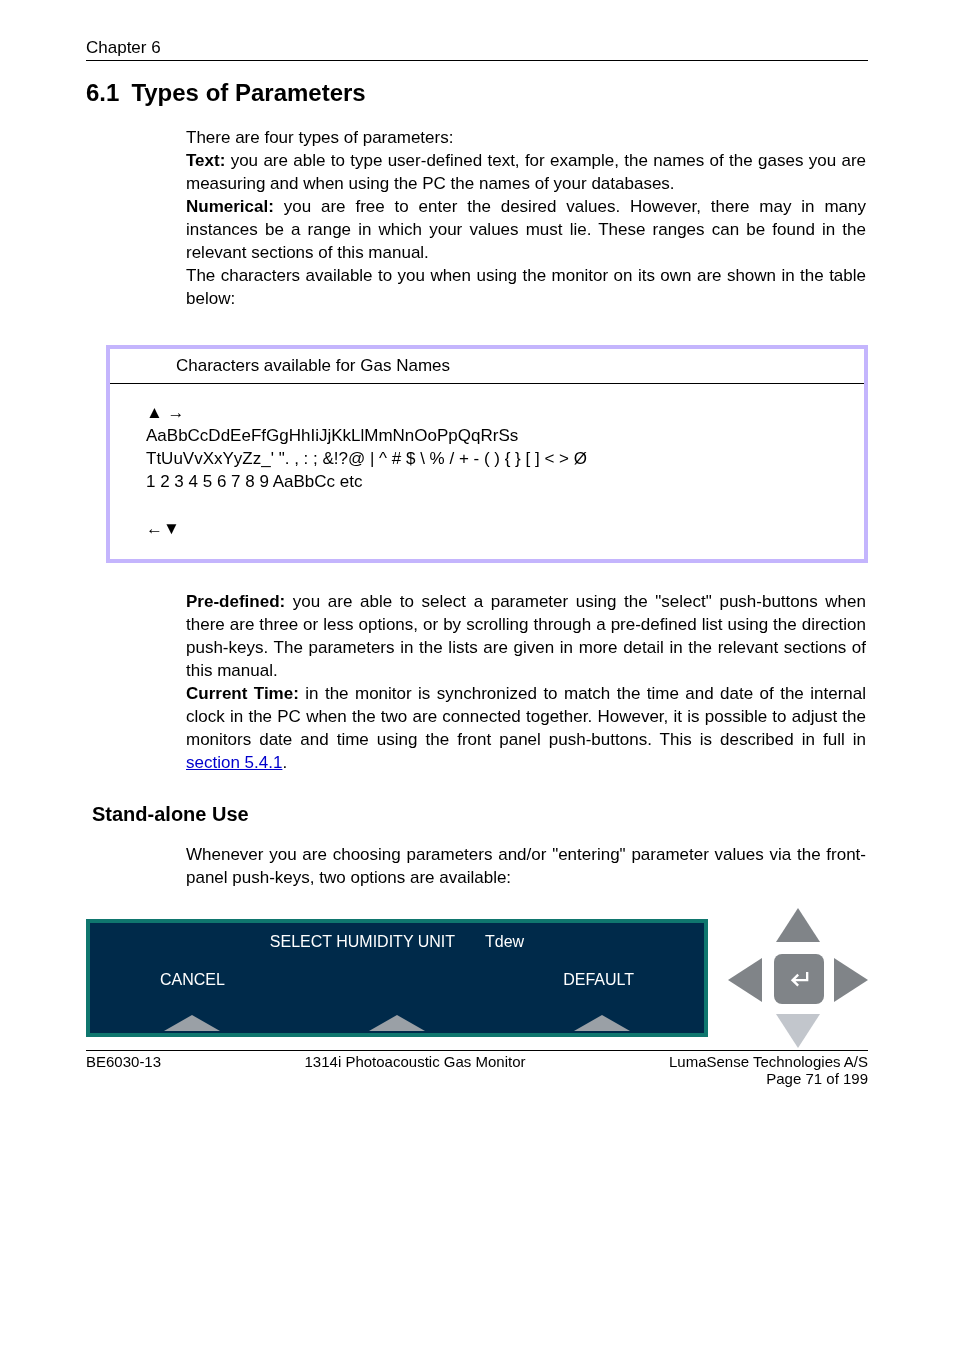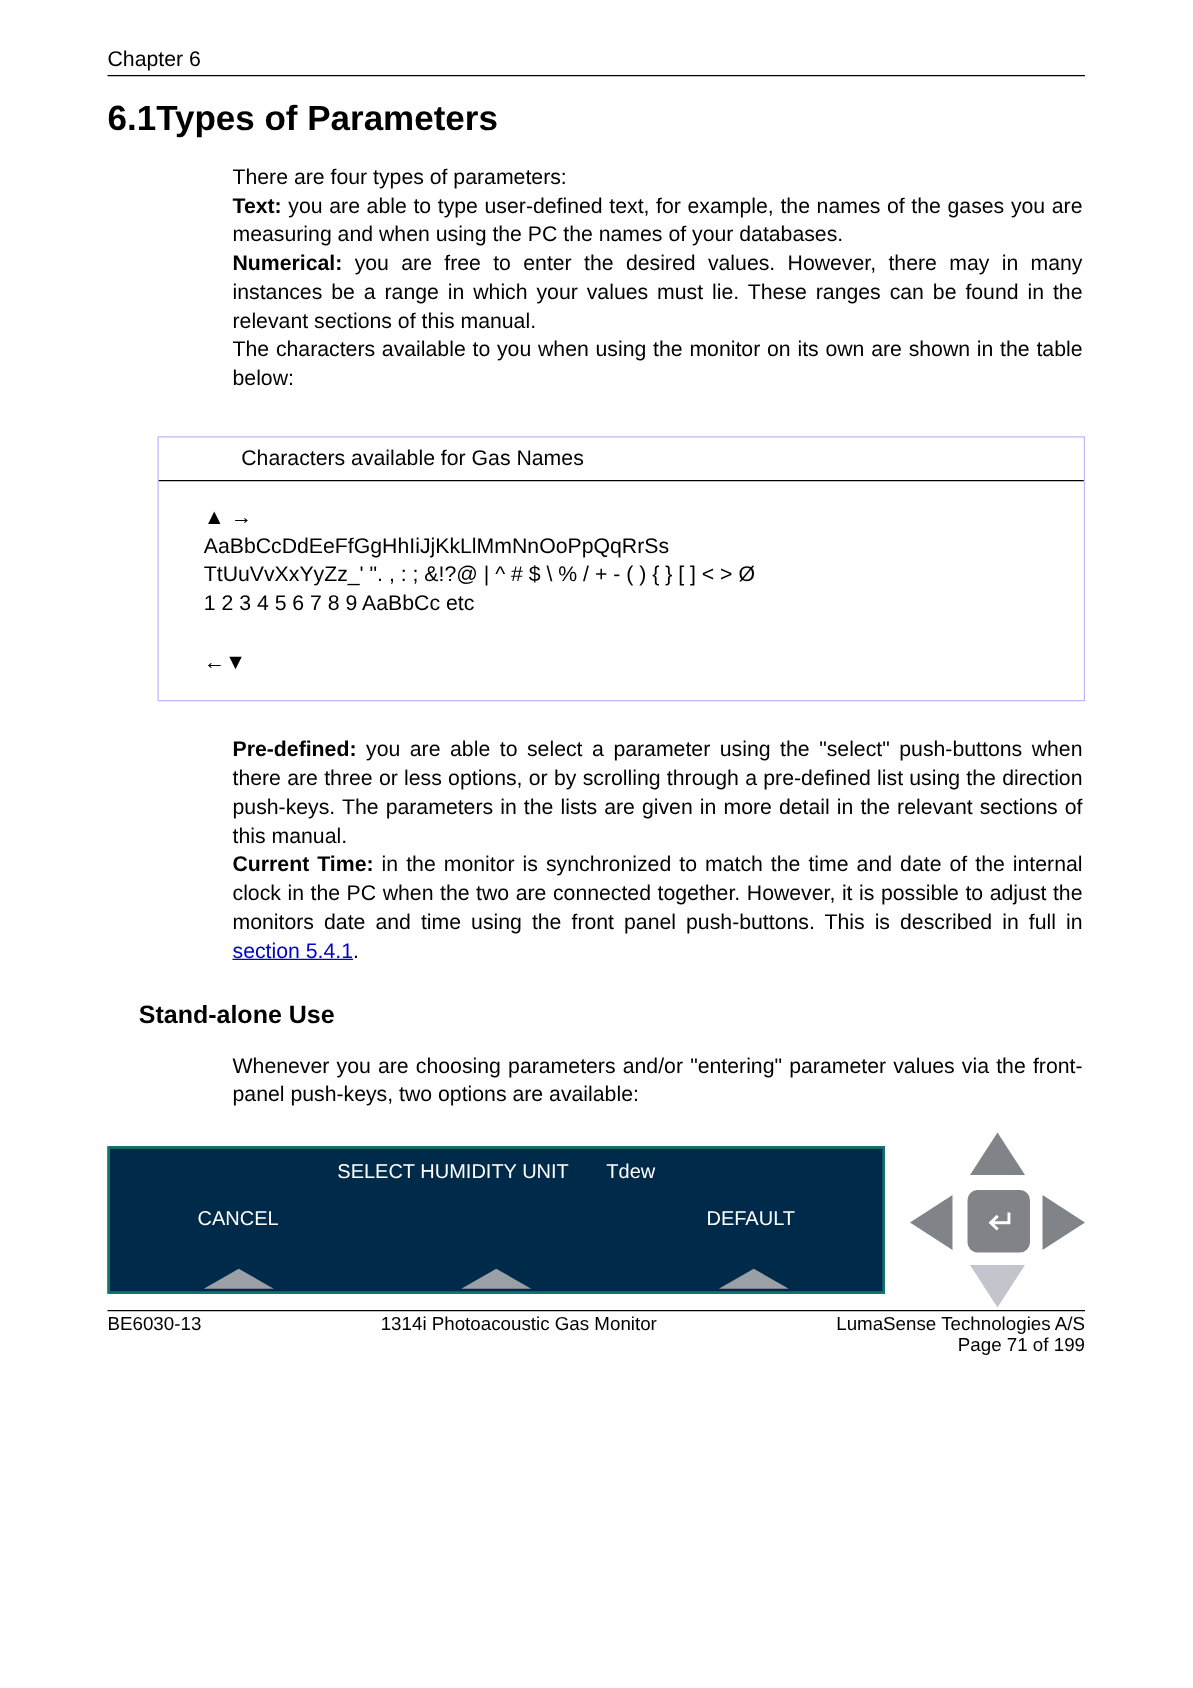--- a/index.html
+++ b/index.html
@@ -1,34 +1,34 @@
 <!DOCTYPE html>
 <html><head>
 <meta charset="utf-8">
 <style>
   * { margin: 0; padding: 0; box-sizing: border-box; }
   html, body { width: 954px; height: 1350px; font-family: Verdana, Geneva, sans-serif; background: #fff; color: #000; }
   .page { width: 954px; height: 1196px; position: relative; padding: 38px 86px 0 86px; }
   .chapter-label { font-size: 17px; margin-bottom: 2px; }
   .top-rule { border: 0; border-top: 1px solid #000; margin-bottom: 18px; }
-  .section-heading { font-size: 28px; font-weight: bold; margin-bottom: 20px; display: flex; }
+  .section-heading { font-size: 24px; font-weight: bold; margin-bottom: 20px; display: flex; gap: 12px; }
   .body-block { margin-left: 100px; margin-right: 2px; }
   .para { font-size: 17px; line-height: 1.35; text-align: justify; }
   .para + .para { }
   .bold-inline { font-weight: bold; }
-  .char-table { border: 1px solid #c4b5fd; margin-left: 40px; margin-right: 0; margin-top: 34px; }
+  .char-table { border: 4px solid #c4b5fd; margin-left: 20px; margin-right: 0; margin-top: 34px; }
   .char-table .cell { padding: 6px 10px; font-size: 17px; line-height: 1.35; }
   .char-table .hdr { border-bottom: 1px solid #000; padding-left: 66px; }
   .char-table .body-cell { padding-top: 18px; padding-bottom: 18px; padding-left: 36px; }
   .char-table .body-cell .row-line { }
   .char-table .arrow-row { margin-top: 24px; }
   .link { color: #0000cc; text-decoration: underline; }
-  .subheading { font-size: 20px; font-weight: bold; margin-top: 28px; margin-left: 25px; margin-bottom: 18px; }
+  .subheading { font-size: 20px; font-weight: bold; margin-top: 28px; margin-left: 6px; margin-bottom: 18px; }
   .display-wrap { display: flex; align-items: center; gap: 20px; margin-top: 18px; }
-  .display-panel { flex: 1; background: #002a4a; color: #fff; border: 2px solid #0f766e; position: relative; height: 118px; }
+  .display-panel { flex: 1; background: #002a4a; color: #fff; border: 4px solid #0f766e; position: relative; height: 118px; }
   .display-top-row { position: absolute; top: 10px; left: 0; right: 0; display: flex; justify-content: center; gap: 30px; font-size: 16px; }
   .display-mid-row { position: absolute; top: 48px; left: 0; right: 0; display: flex; justify-content: space-between; padding: 0 70px 0 70px; font-size: 16px; gap: 28px; }
   .display-bottom-row { position: absolute; bottom: 2px; left: 0; right: 0; display: flex; justify-content: space-around; }
   .tri-up-grey { width: 0; height: 0; border-left: 28px solid transparent; border-right: 28px solid transparent; border-bottom: 16px solid #9aa0a6; }
   .keypad { position: relative; width: 140px; height: 140px; }
   .kp-up, .kp-down, .kp-left, .kp-right { position: absolute; width: 0; height: 0; }
   .kp-up { top: 0; left: 48px; border-left: 22px solid transparent; border-right: 22px solid transparent; border-bottom: 34px solid #808488; }
   .kp-down { bottom: 0; left: 48px; border-left: 22px solid transparent; border-right: 22px solid transparent; border-top: 34px solid #c2c6cc; }
   .kp-left { left: 0; top: 50px; border-top: 22px solid transparent; border-bottom: 22px solid transparent; border-right: 34px solid #808488; }
   .kp-right { right: 0; top: 50px; border-top: 22px solid transparent; border-bottom: 22px solid transparent; border-left: 34px solid #808488; }

